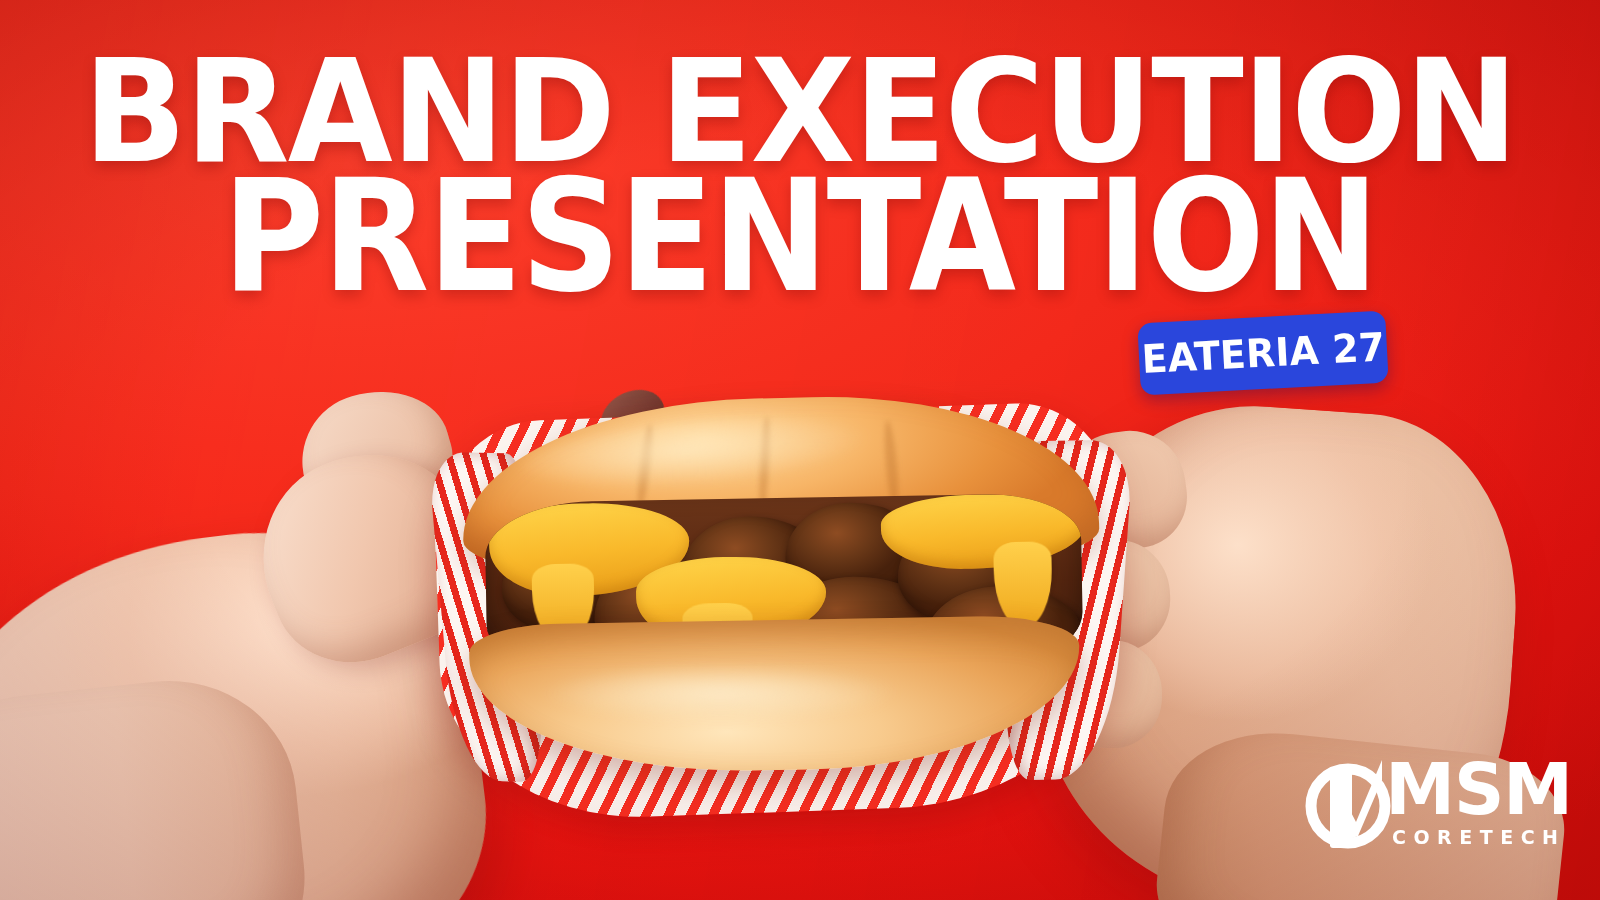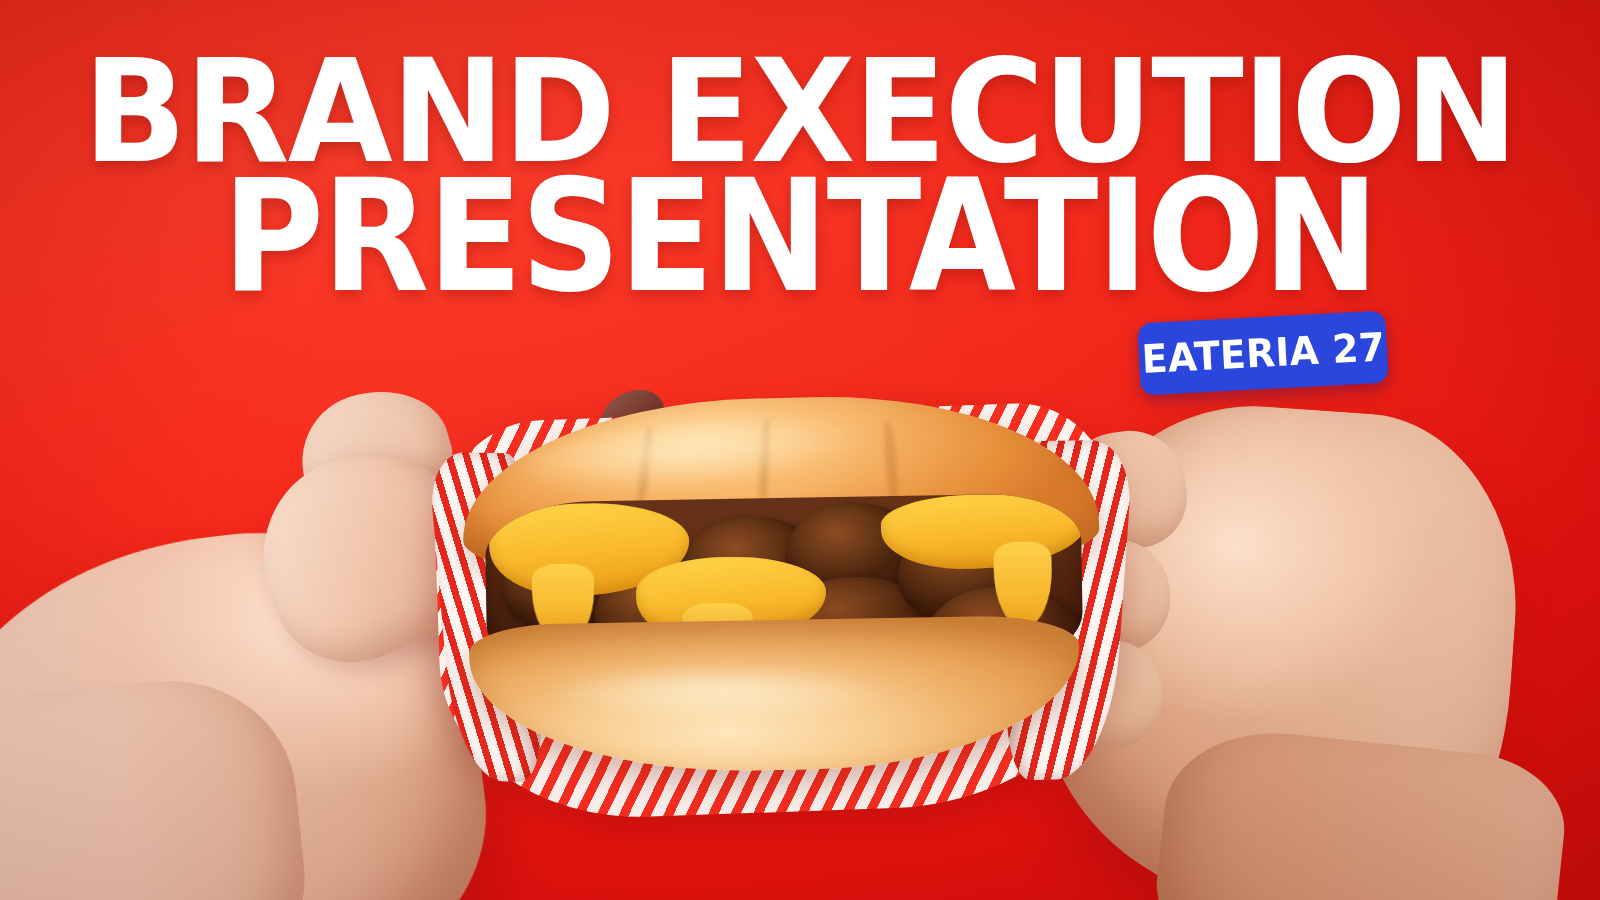--- a/index.html
+++ b/index.html
@@ -426,14 +426,25 @@
 
   <div class="title-block">
     <div class="title-line title-line-1">BRAND EXECUTION</div>
     <div class="title-line title-line-2">PRESENTATION</div>
   </div>
 
   <div class="badge">
     <span class="badge-text">EATERIA 27</span>
   </div>
 
+  <div class="logo">
+    <span class="logo-mark">
+      <svg width="104" height="104" viewBox="0 0 104 104" aria-hidden="true">
+        <circle cx="48" cy="56" r="37" fill="none" stroke="#ffffff" stroke-width="11"></circle>
+        <path d="M30 96 L30 22 L56 72 L82 10 L82 30 L58 86 Z" fill="#ffffff"></path>
+        <rect x="30" y="20" width="22" height="78" rx="3" fill="#ffffff"></rect>
+      </svg>
+    </span>
+    <span class="logo-word">MSM</span>
+    <span class="logo-sub">CORETECH</span>
+  </div>
 
 </div>
 
 </body></html>

